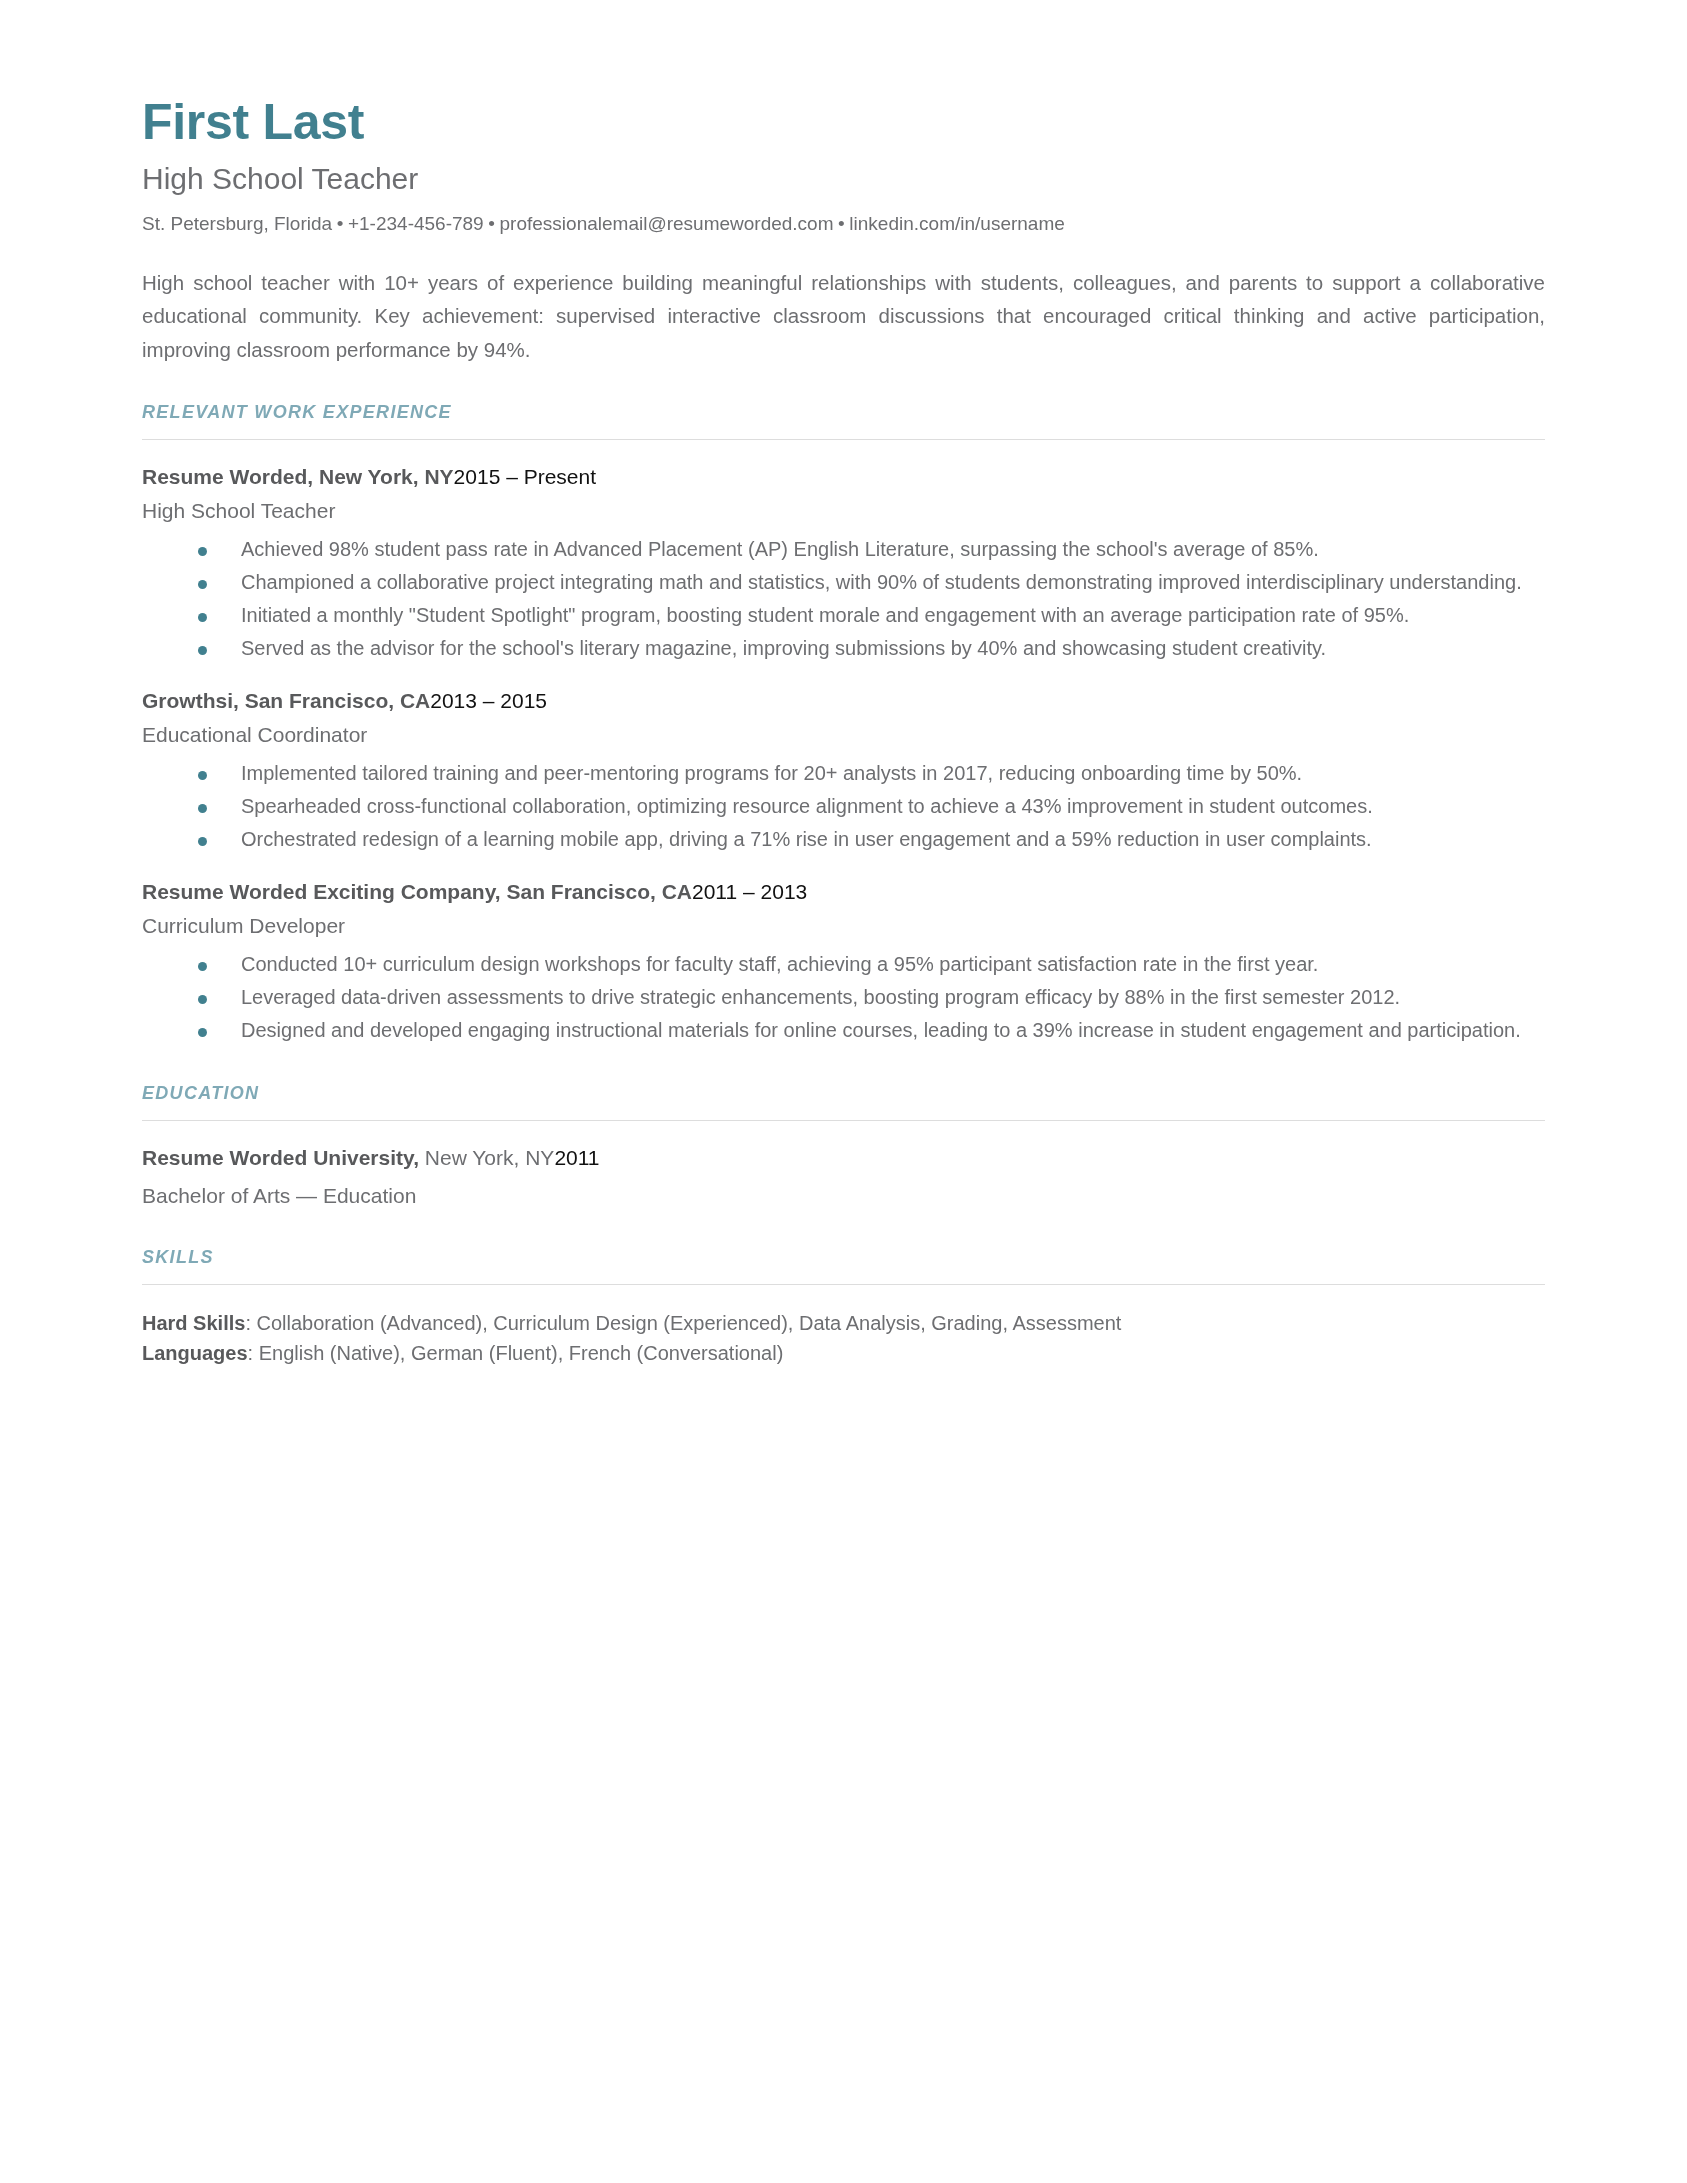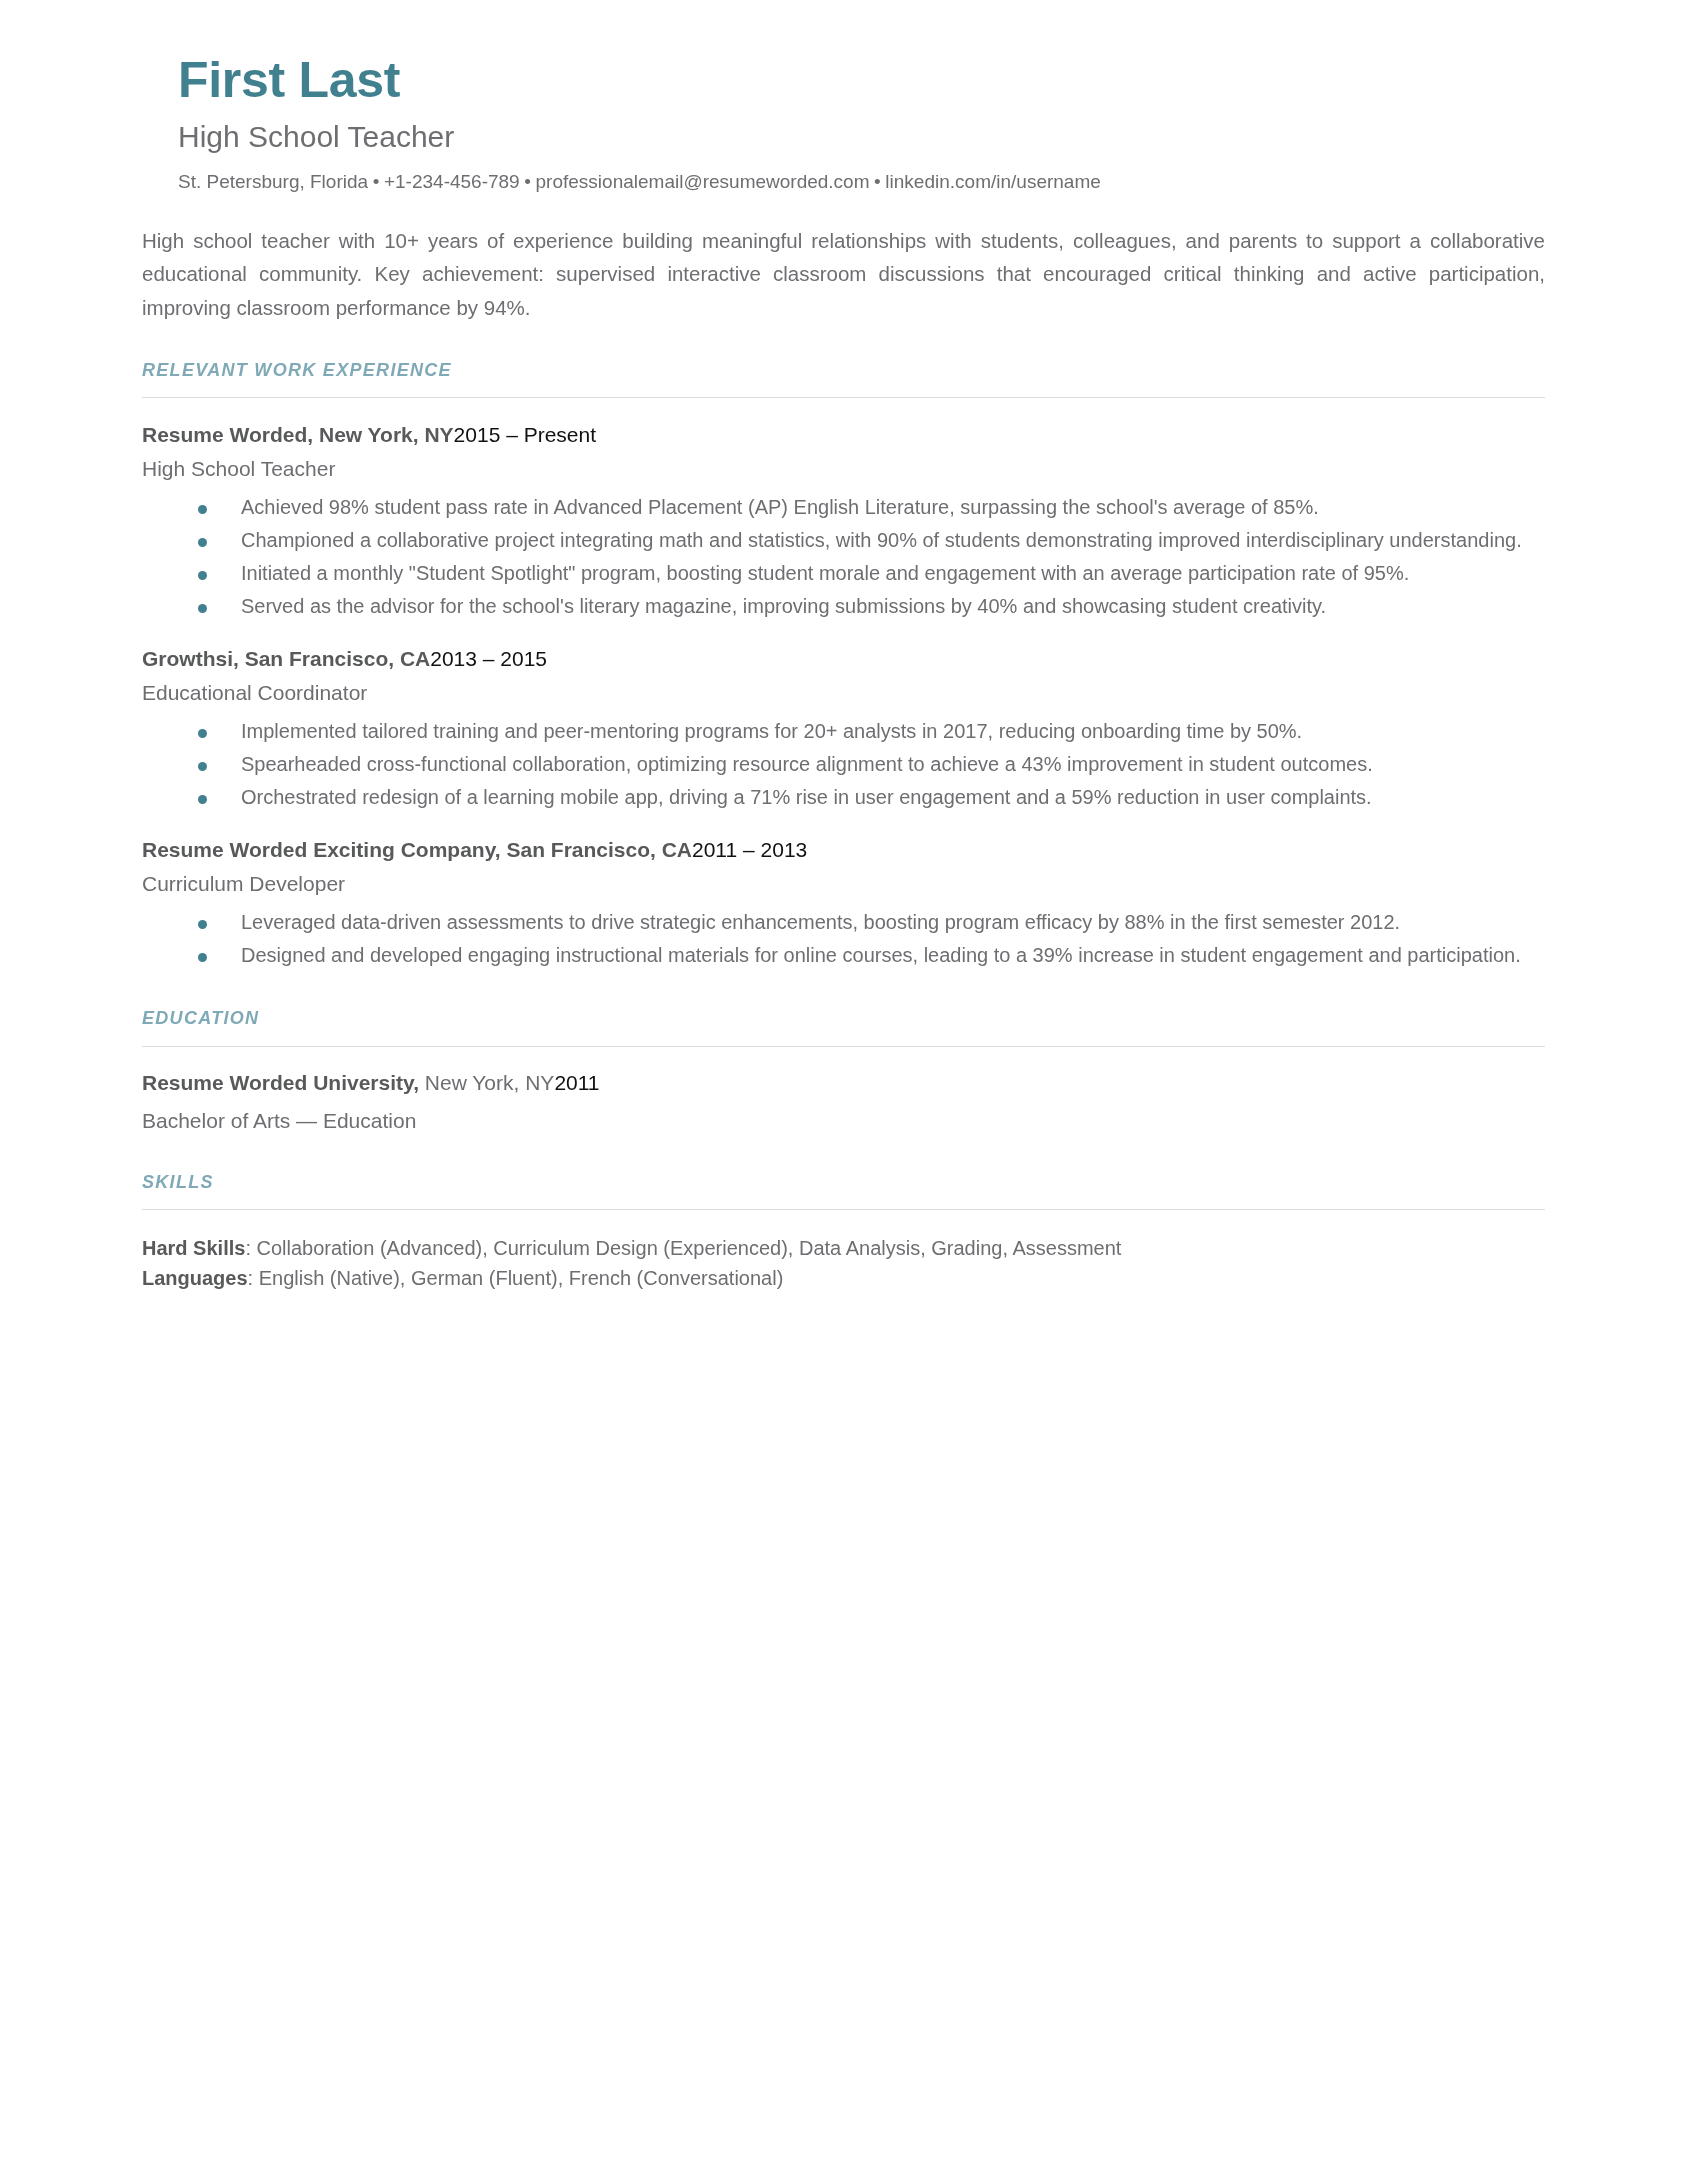--- a/index.html
+++ b/index.html
@@ -18,21 +18,21 @@
     position: relative;
     width: 1687px;
     height: 2183px;
     background: #ffffff;
     box-sizing: border-box;
     padding: 0 142px;
     overflow: hidden;
   }
 
   
-  .header { padding-top: 55px; margin-left: 36px; }
+  .header { padding-top: 97px; }
   .name {
     font-size: 50px;
     font-weight: bold;
     color: #41808f;
     letter-spacing: -0.3px;
     line-height: 1.0;
     margin: 0 0 14.6px 0;
   }
   .job-title {
     font-size: 30px;
@@ -198,20 +198,21 @@
       </ul>
     </div>
 
     <div class="entry">
       <div class="entry-head">
         <div class="entry-org">Resume Worded Exciting Company, San Francisco, CA</div>
         <div class="entry-dates">2011 – 2013</div>
       </div>
       <div class="entry-role">Curriculum Developer</div>
       <ul class="bullets">
+        <li>Conducted 10+ curriculum design workshops for faculty staff, achieving a 95% participant satisfaction rate in the first year.</li>
         <li>Leveraged data-driven assessments to drive strategic enhancements, boosting program efficacy by 88% in the first semester 2012.</li>
         <li>Designed and developed engaging instructional materials for online courses, leading to a 39% increase in student engagement and participation.</li>
       </ul>
     </div>
   </div>
 
   <div class="section">
     <h2 class="section-title">EDUCATION</h2>
     <hr class="rule">
 

